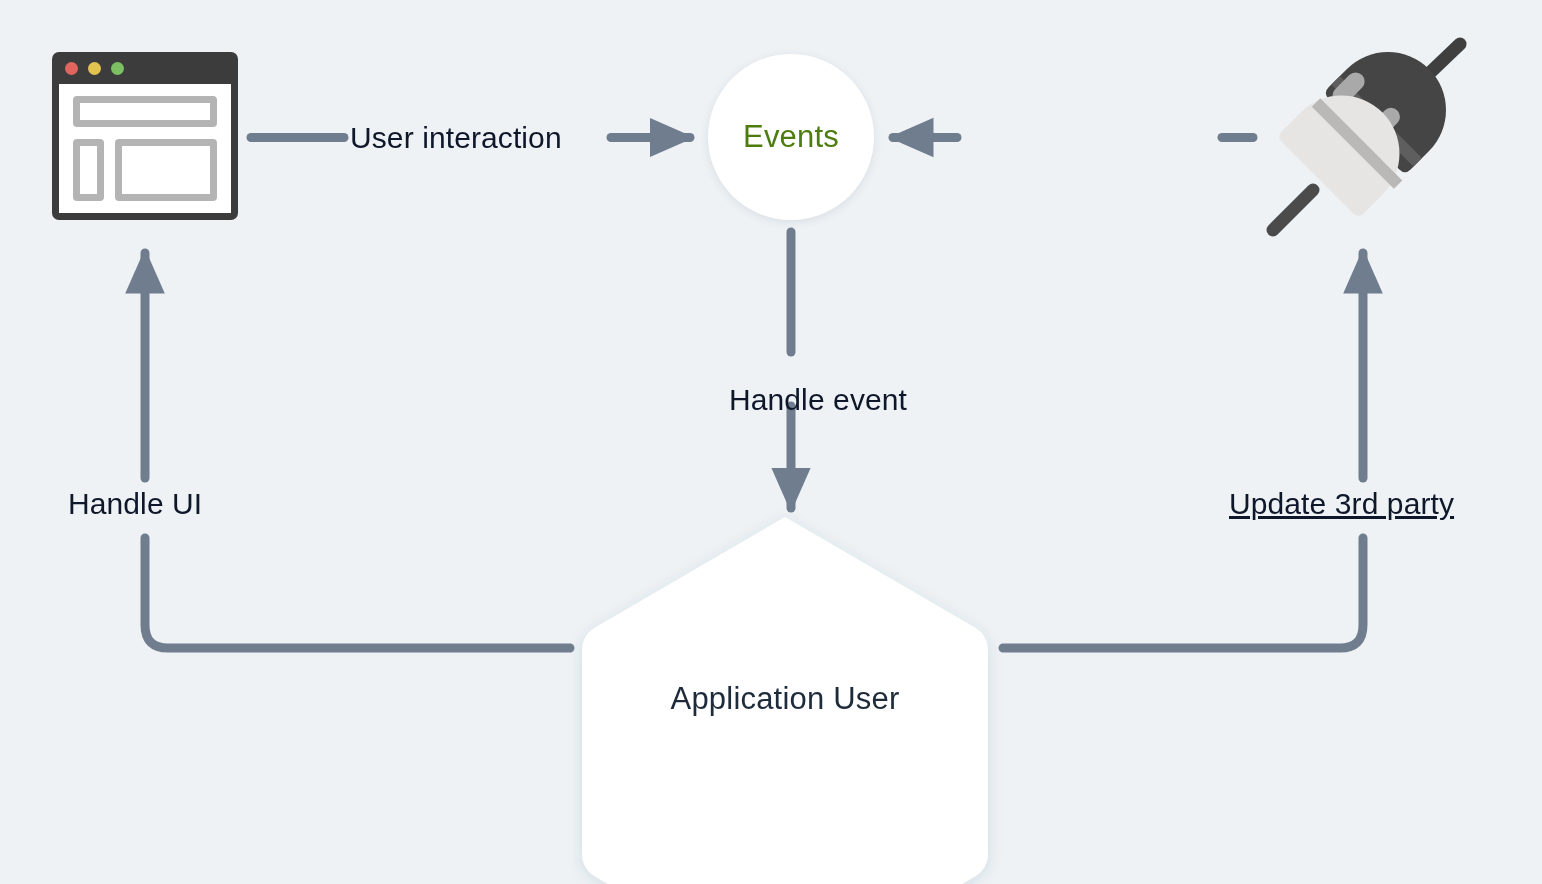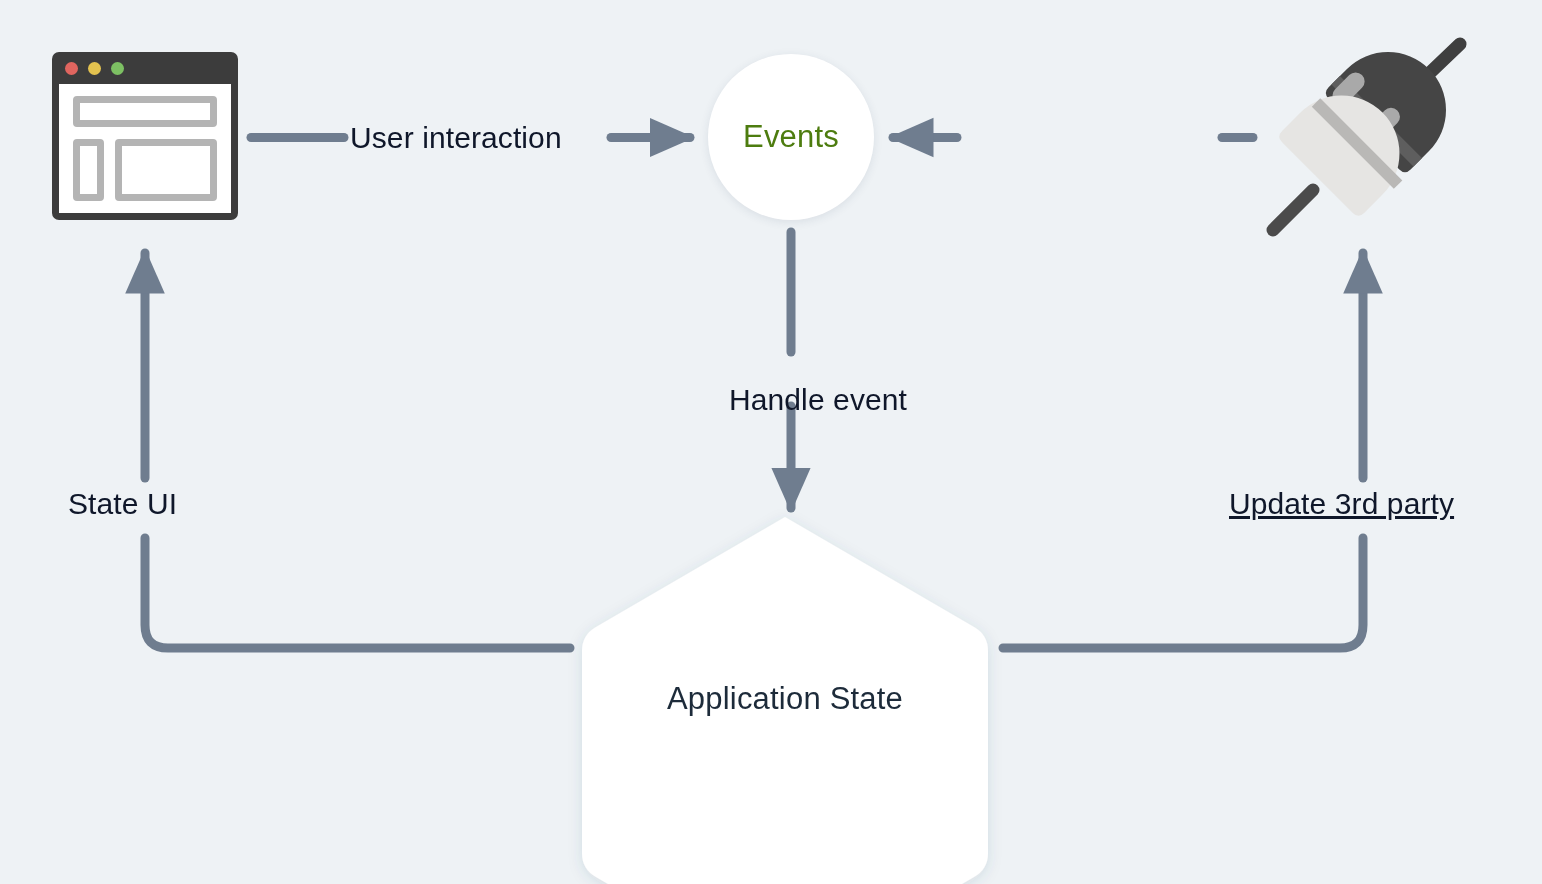--- a/index.html
+++ b/index.html
@@ -205,21 +205,21 @@
                Q 410 122 410 138
                L 410 340
                Q 410 356 396 364
                L 207 474
                L 18 364
                Q 4 356 4 340
                L 4 138
                Q 4 122 18 114
                Z" fill="#ffffff" filter="url(#hexshadow)"></path>
     </svg>
-    <div class="hexagon-label">Application State</div>
+    <div class="hexagon-label">Application User</div>
   </div>
 
   <div class="plug-icon">
     <svg width="225" height="205" viewBox="0 0 225 205">
 
       <line x1="160" y1="55" x2="205" y2="12" stroke="#3f3f3f" stroke-width="13" stroke-linecap="round"></line>
 
       <g transform="rotate(45 133 78)">
         <path d="M 75 78 A 58 58 0 0 1 191 78 L 191 104 Q 191 112 183 112 L 83 112 Q 75 112 75 104 Z" fill="#454545"></path>
         <rect x="75" y="88" width="116" height="12" fill="#5e5e5e"></rect>
@@ -238,18 +238,18 @@
       <line x1="58" y1="158" x2="18" y2="198" stroke="#4b4b4b" stroke-width="13" stroke-linecap="round"></line>
     </svg>
   </div>
 
   <div class="layer" id="labels" style="pointer-events:none;">
     <div class="edge-label lbl-user-interaction">User interaction</div>
 
 
     <div class="edge-label lbl-handle-event">Handle event</div>
 
-    <div class="edge-label lbl-update-ui">State UI</div>
+    <div class="edge-label lbl-update-ui">Handle UI</div>
 
     <div class="edge-label lbl-update-third">Update 3rd party</div>
   </div>
 
 </div>
 
 </body></html>

